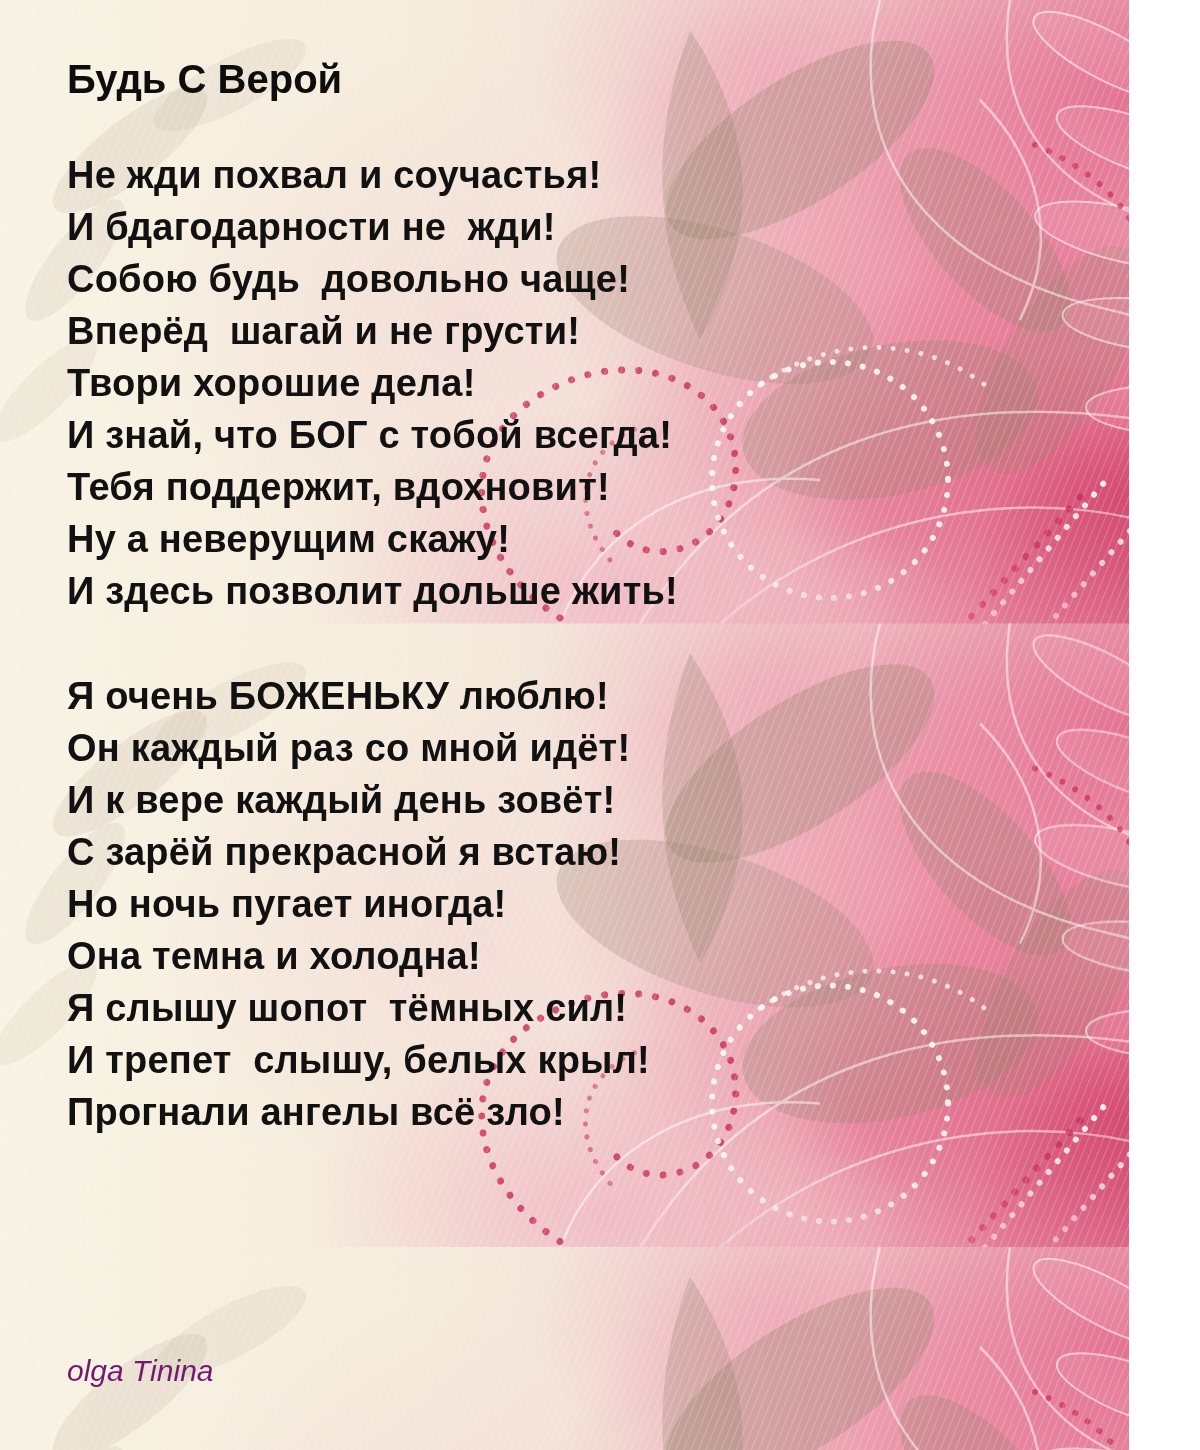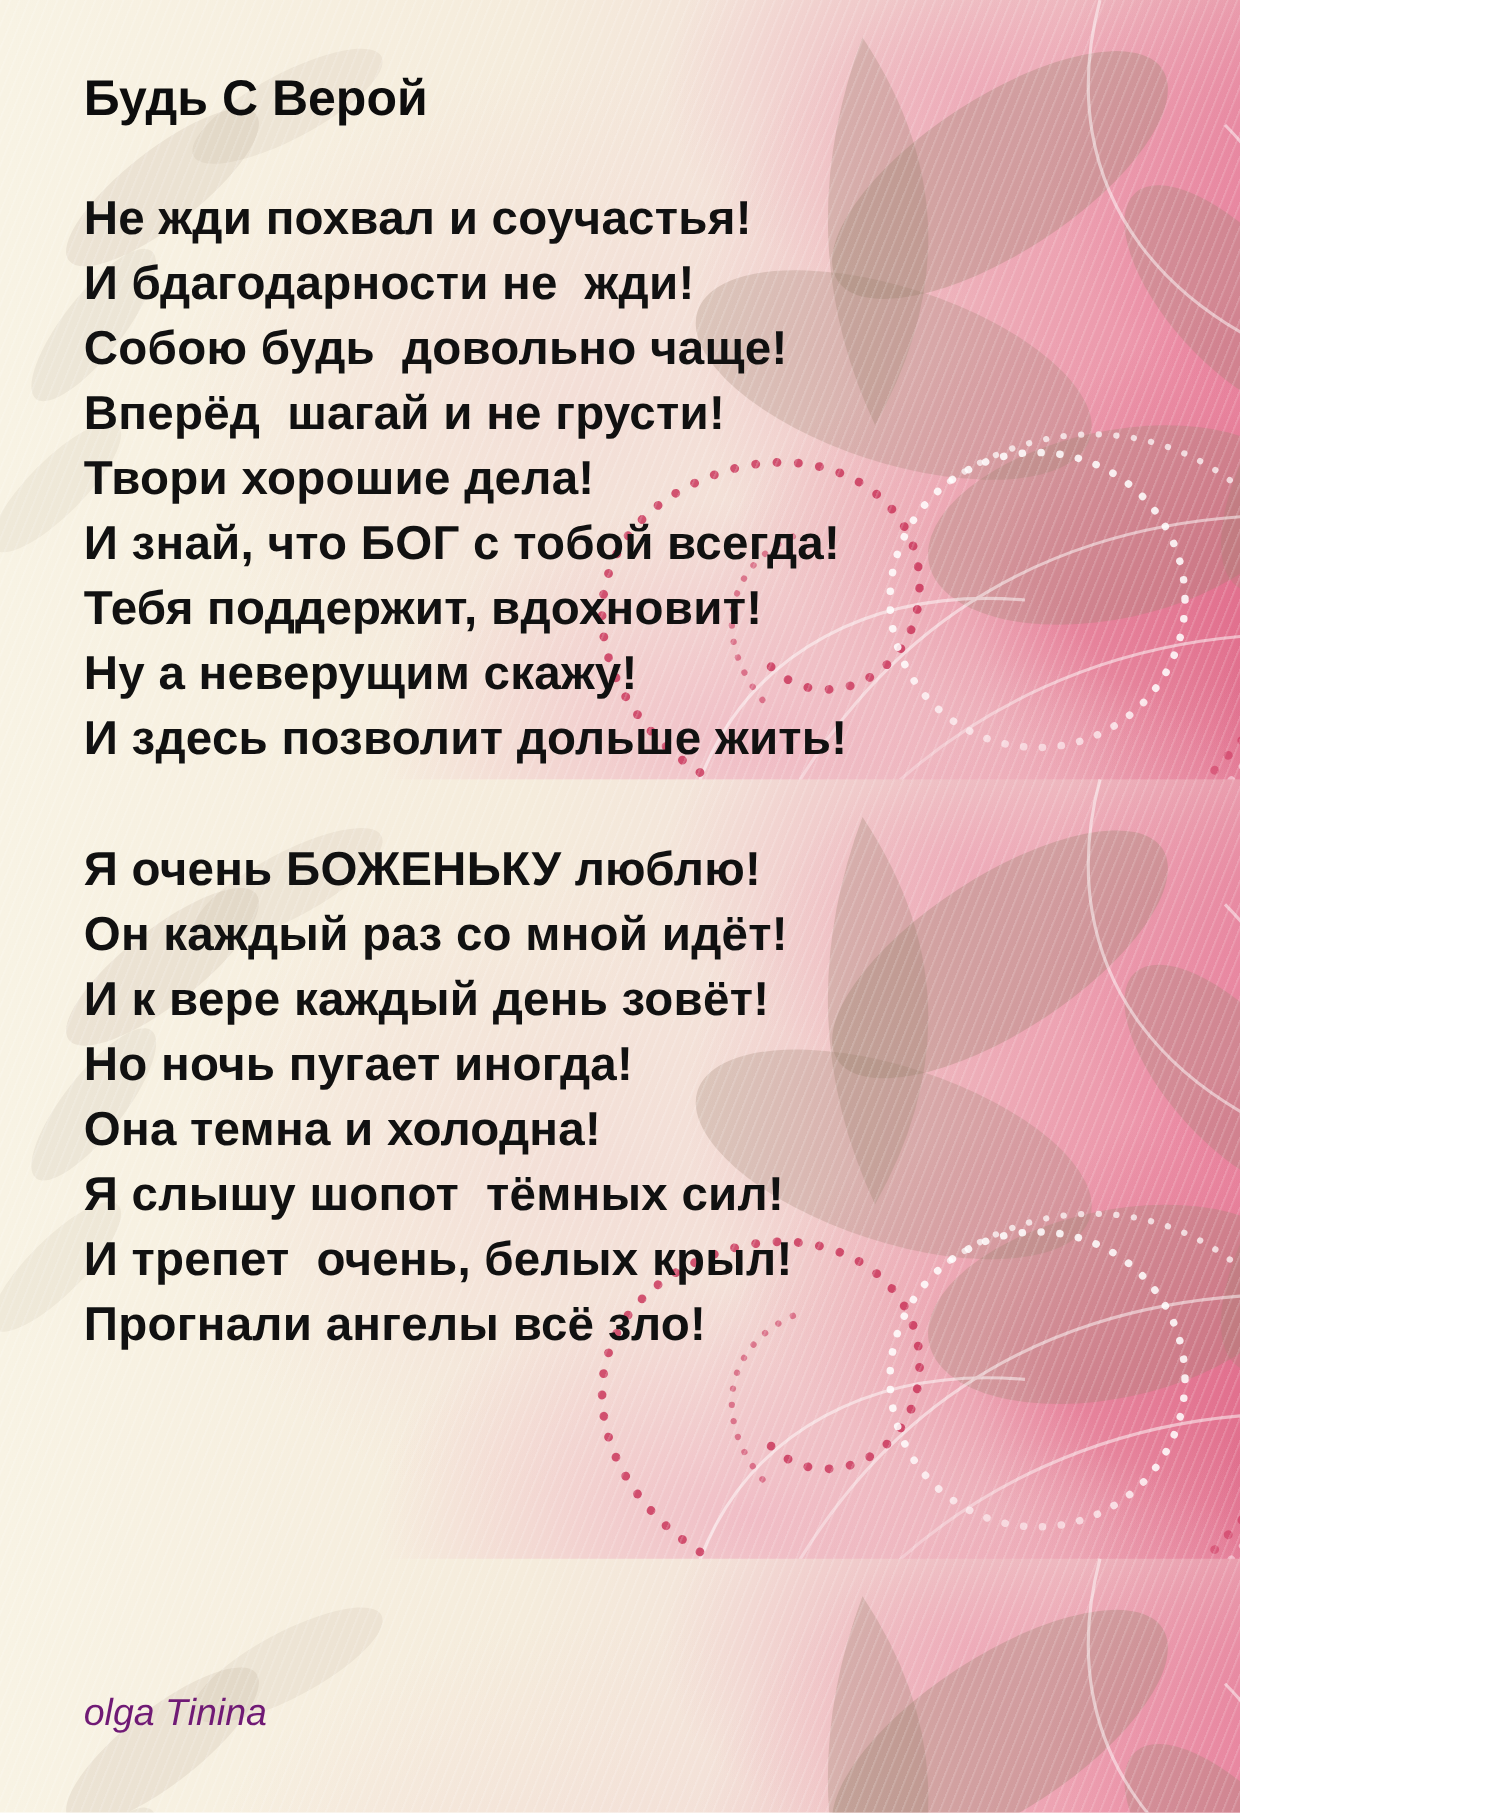--- a/index.html
+++ b/index.html
@@ -2,24 +2,25 @@
 <html lang="ru"><head>
 <meta charset="utf-8">
 <style>
   html, body {
     margin: 0;
     padding: 0;
     background: #ffffff;
   }
   .page {
     position: relative;
-    width: 992px;
+    width: 1116px;
     height: 1450px;
     overflow: hidden;
     font-family: "Liberation Sans", "DejaVu Sans", sans-serif;
+    padding-left: 13px;
   }
   .bg {
     position: absolute;
     left: 0;
     top: 0;
     width: 1200px;
     height: 1450px;
     display: block;
   }
   
@@ -201,22 +202,23 @@
         <div class="poem-line">И знай, что БОГ с тобой всегда!</div>
         <div class="poem-line">Тебя поддержит, вдохновит!</div>
         <div class="poem-line">Ну а неверущим скажу!</div>
         <div class="poem-line">И здесь позволит дольше жить!</div>
       </div>
 
     <div class="stanza stanza-2">
         <div class="poem-line">Я очень БОЖЕНЬКУ люблю!</div>
         <div class="poem-line">Он каждый раз со мной идёт!</div>
         <div class="poem-line">И к вере каждый день зовёт!</div>
+        <div class="poem-line">С зарёй прекрасной я встаю!</div>
         <div class="poem-line">Но ночь пугает иногда!</div>
         <div class="poem-line">Она темна и холодна!</div>
         <div class="poem-line">Я слышу шопот  тёмных сил!</div>
-        <div class="poem-line">И трепет  очень, белых крыл!</div>
+        <div class="poem-line">И трепет  слышу, белых крыл!</div>
         <div class="poem-line">Прогнали ангелы всё зло!</div>
       </div>
 
     <div class="poem-author">olga Tinina</div>
   </div>
 </div>
 
 </body></html>

